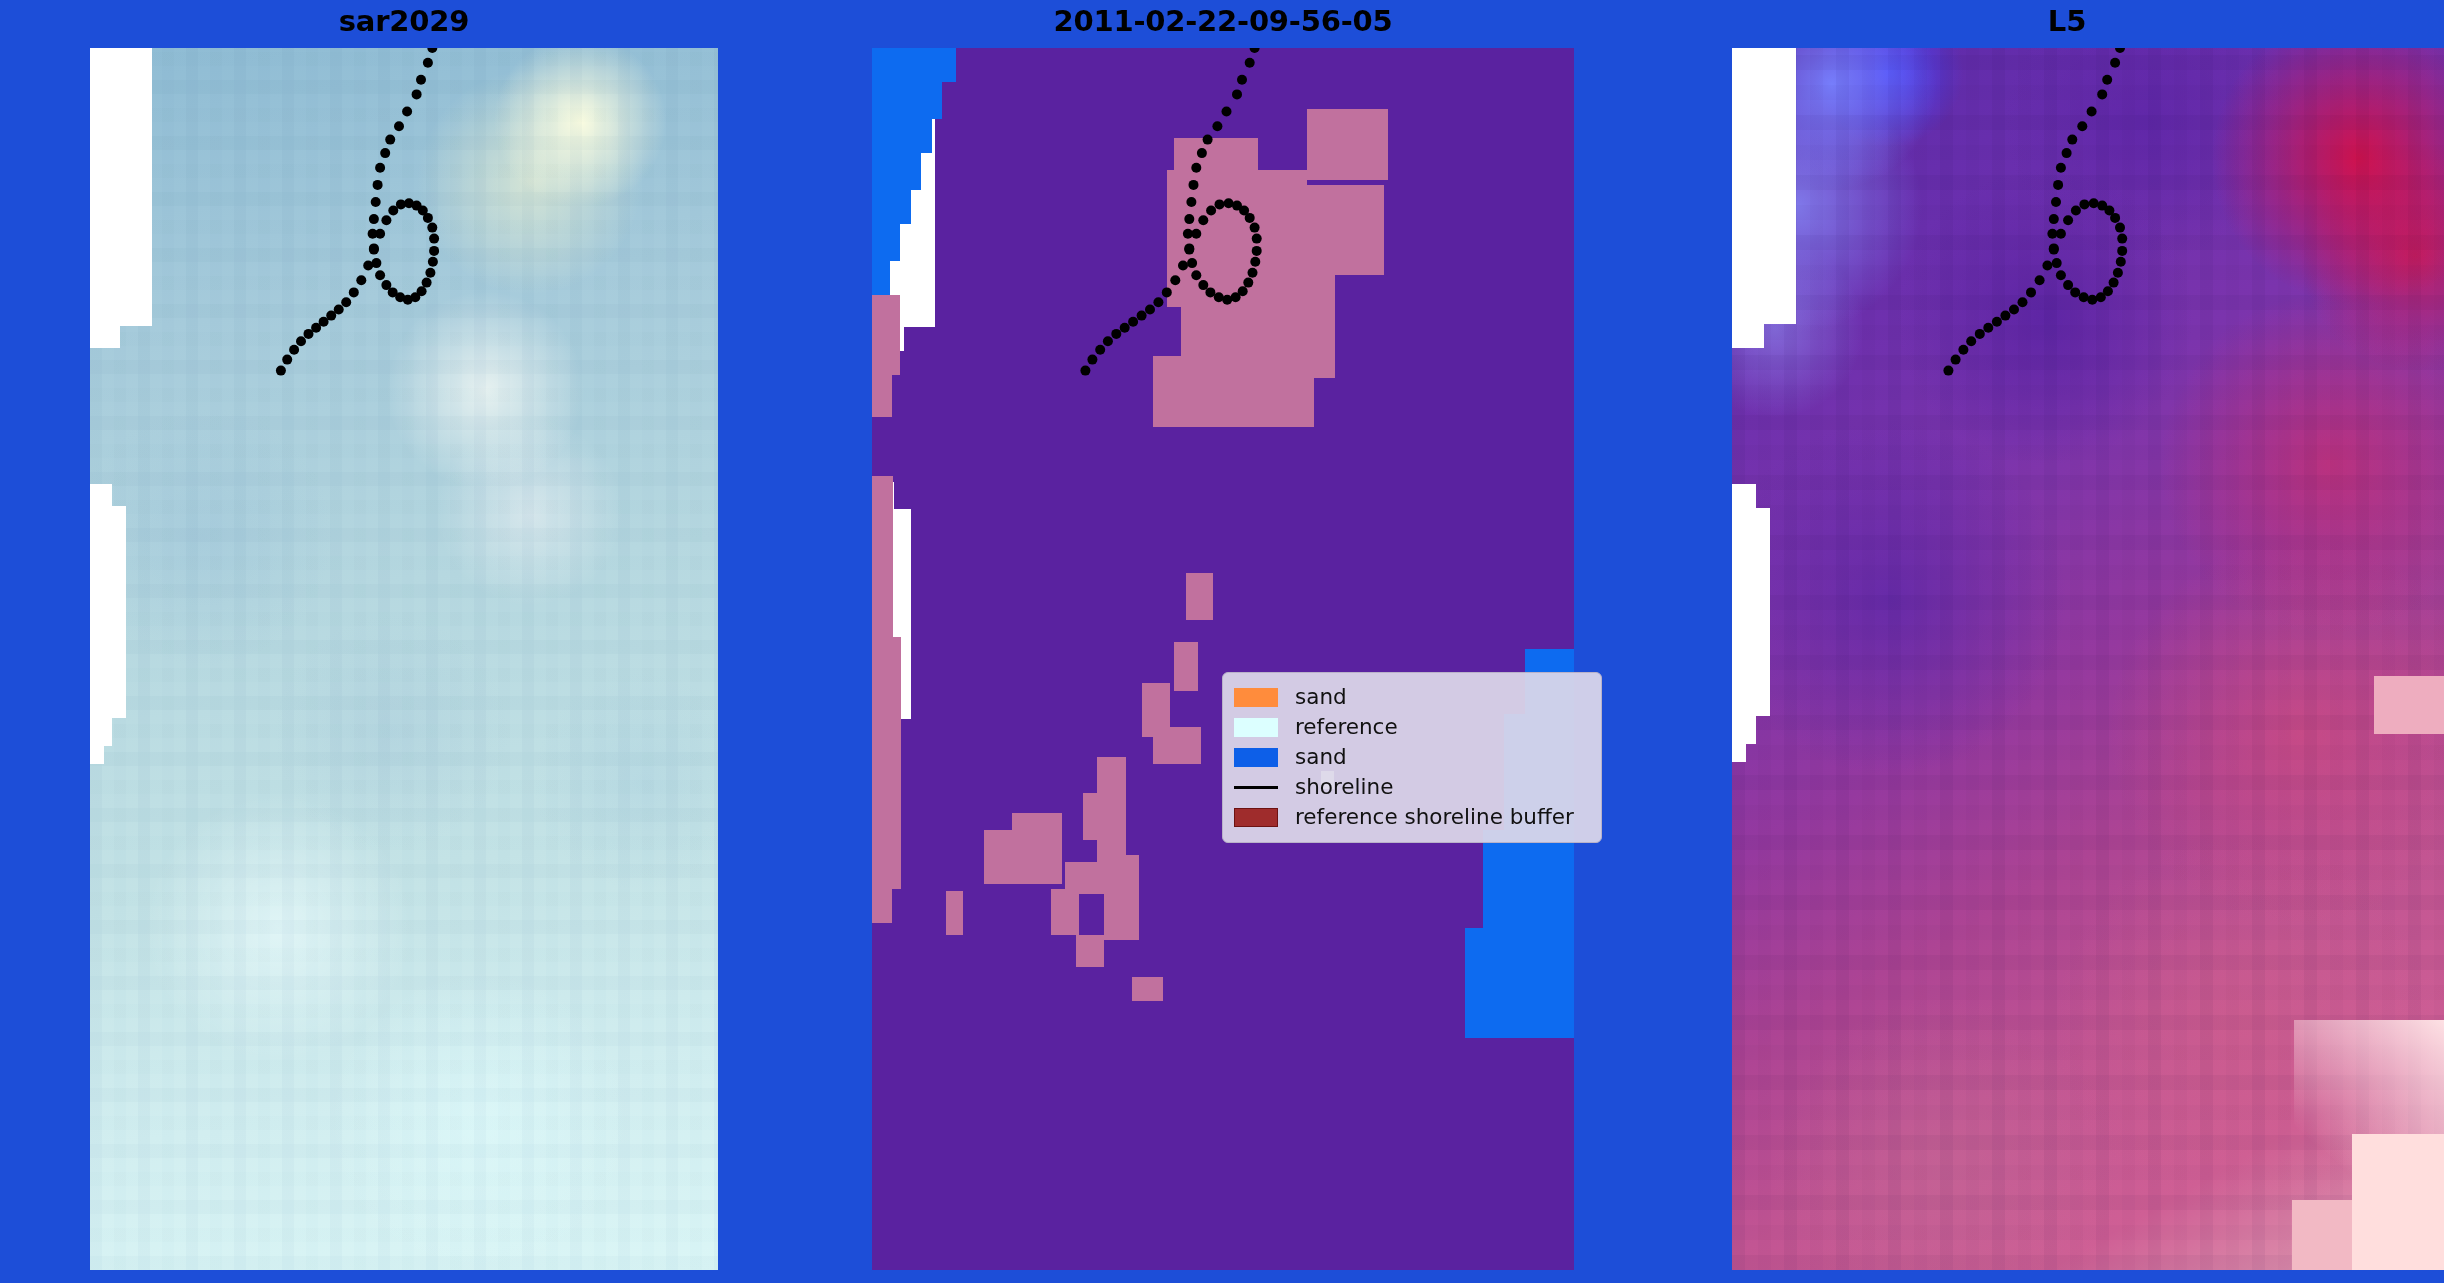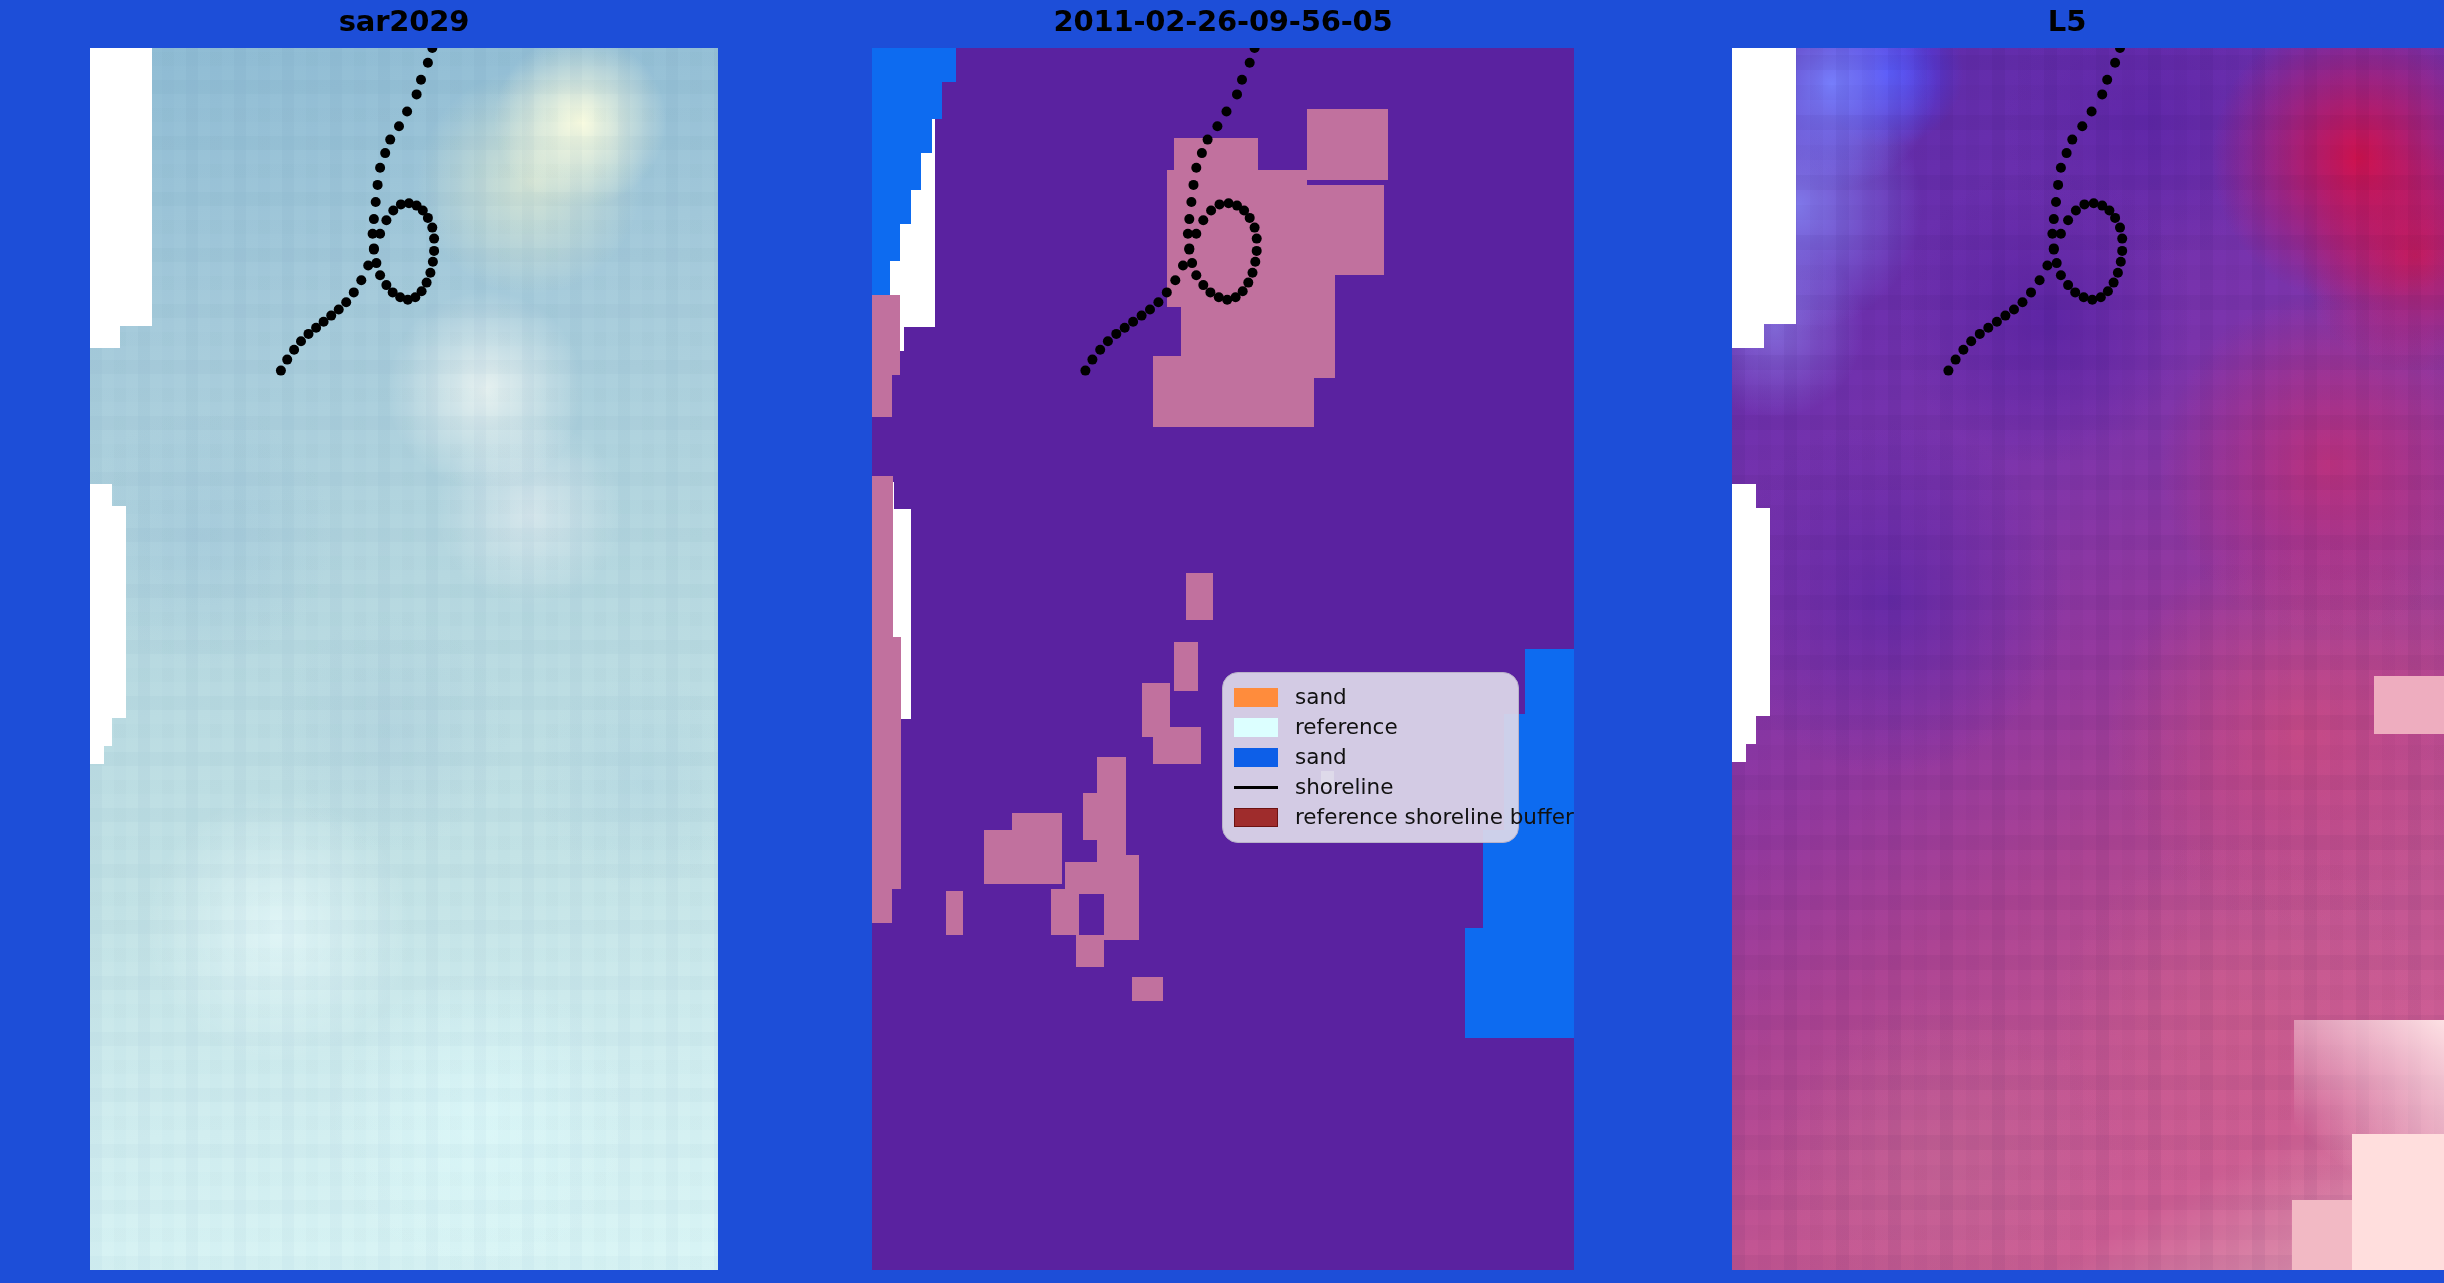--- a/index.html
+++ b/index.html
@@ -91,23 +91,23 @@
     background:linear-gradient(220deg,rgba(255,228,230,.98),rgba(255,228,230,0) 62%);}
   #p3 .lightcorner2{position:absolute;right:0;bottom:0;width:92px;height:136px;background:#ffdedd;}
   #p3 .lightcorner3{position:absolute;right:92px;bottom:0;width:60px;height:70px;background:#f2b9c4;}
   #p3 .lightband{position:absolute;right:0;top:628px;width:70px;height:58px;background:#eeadbf;}
 
   
   .shore{position:absolute;inset:0;pointer-events:none;}
 
   
   .legend{
-    position:absolute;left:1222px;top:672px;width:297px;
+    position:absolute;left:1222px;top:672px;width:380px;
     background:rgba(221,216,233,0.93);
-    border:1px solid #b9b2c9;border-radius:16px;
+    border:1px solid #b9b2c9;border-radius:6px;
     padding:9px 11px 10px 11px;box-sizing:border-box;
   }
   .legend-row{display:flex;align-items:center;height:30px;}
   .swatch{width:44px;height:19px;flex:0 0 44px;margin-right:17px;}
   .sw-sand{background:#ff8c3c;}
   .sw-white{background:#dcffff;}
   .sw-water{background:#0d5fe8;}
   .sw-buffer{background:#9f2c2c;border:1px solid #6d1212;box-sizing:border-box;}
   .sw-line{height:19px;position:relative;}
   .sw-line::after{content:"";position:absolute;left:0;right:0;top:8px;height:3px;background:#000;}
@@ -177,21 +177,21 @@
           <circle cx="226.1" cy="279.8" r="5" fill="#000000"></circle>
           <circle cx="218.5" cy="285.9" r="5" fill="#000000"></circle>
           <circle cx="211.0" cy="293.3" r="5" fill="#000000"></circle>
           <circle cx="204.1" cy="301.8" r="5" fill="#000000"></circle>
           <circle cx="197.2" cy="311.6" r="5" fill="#000000"></circle>
           <circle cx="190.9" cy="322.6" r="5" fill="#000000"></circle>
         </svg>
     </div>
   </div>
 
-  <div class="panel-title" style="left:872px;width:702px;">2011-02-26-09-56-05</div>
+  <div class="panel-title" style="left:872px;width:702px;">2011-02-22-09-56-05</div>
   <div class="panel" id="p2">
     <div class="canvas">
       <div class="raster"></div>
       <div id="cls-layer" style="position:absolute;inset:0;">
           <div class="cls" style="background: rgb(255, 255, 255); left: 0px; top: 0px; width: 63.18px; height: 278.616px;"></div>
           <div class="cls" style="background: rgb(255, 255, 255); left: 0px; top: 278.616px; width: 31.59px; height: 24.44px;"></div>
           <div class="cls" style="background: rgb(255, 255, 255); left: 0px; top: 433.81px; width: 22.464px; height: 26.884px;"></div>
           <div class="cls" style="background: rgb(255, 255, 255); left: 0px; top: 460.694px; width: 38.61px; height: 210.184px;"></div>
           <div class="cls" style="background: rgb(255, 255, 255); left: 0px; top: 670.878px; width: 22.464px; height: 29.328px;"></div>
           <div class="cls" style="background: rgb(255, 255, 255); left: 0px; top: 700.206px; width: 14.04px; height: 19.552px;"></div>

